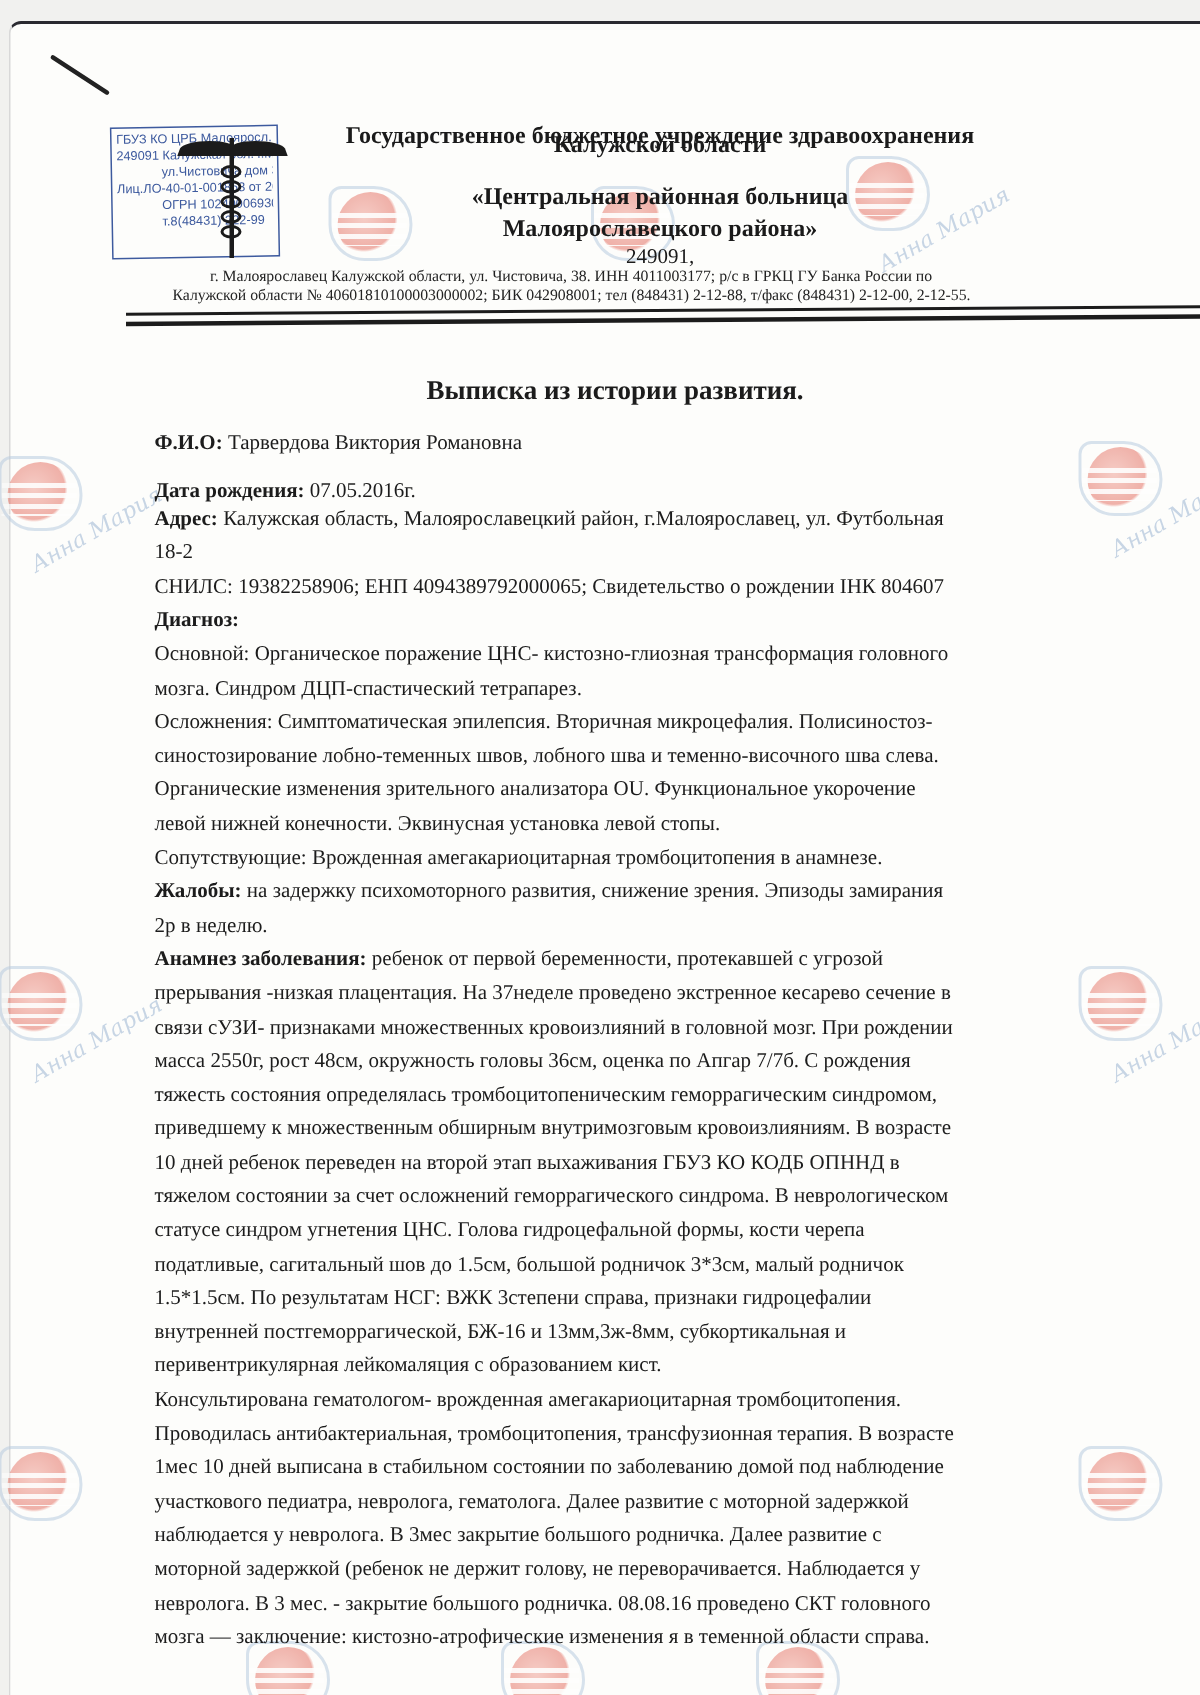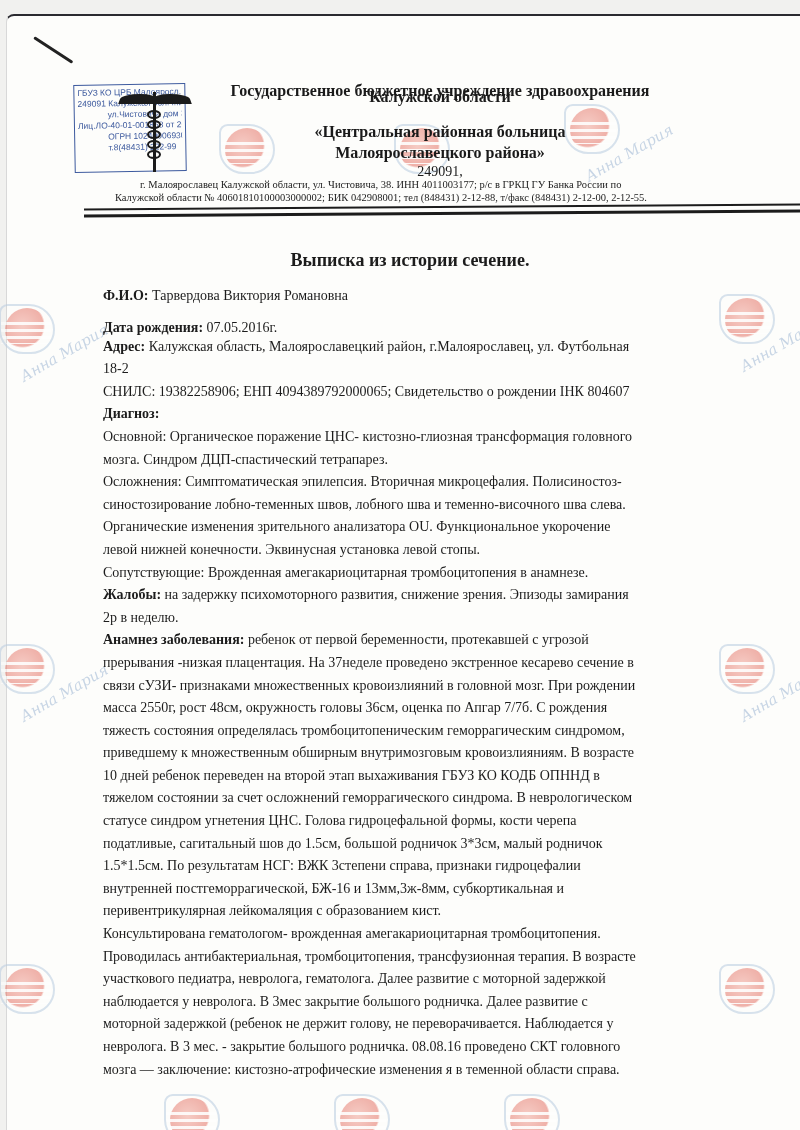--- a/index.html
+++ b/index.html
@@ -182,21 +182,21 @@
 <div class="hdr" style="top:81px">Государственное бюджетное учреждение здравоохранения</div>
 <div class="hdr" style="top:87px">Калужской области</div>
 <div class="hdr" style="top:122px">«Центральная районная больница</div>
 <div class="hdr" style="top:143px">Малоярославецкого района»</div>
 <div class="hdr" style="top:162px;font-weight:normal;font-size:14px">249091,</div>
 <div class="hdr-small" style="top:178px">г. Малоярославец Калужской области, ул.  Чистовича, 38. ИНН 4011003177; р/с  в ГРКЦ ГУ Банка России по</div>
 <div class="hdr-small" style="top:191px;left:115px">Калужской области № 40601810100003000002; БИК 042908001; тел (848431) 2-12-88, т/факс (848431) 2-12-00, 2-12-55.</div>
 <div class="rule1"></div>
 <div class="rule2"></div>
 
-<div class="doc-title">Выписка из истории сечение.</div>
+<div class="doc-title">Выписка из истории развития.</div>
 
 <div class="body-text" style="top:285px">
   <span class="b">Ф.И.О:</span><span> Тарвердова Виктория Романовна</span>
 </div>
 
 <div class="body-text" style="top:317px">
   <span class="line"><span class="b">Дата рождения:</span><span> 07.05.2016г.</span></span>
   <span class="line" style="margin-top:-4px"><span class="b">Адрес:</span><span> Калужская область, Малоярославецкий район, г.Малоярославец, ул. Футбольная</span></span>
   <span class="line">18-2</span>
   <span class="line">СНИЛС: 19382258906; ЕНП 4094389792000065; Свидетельство о рождении IНК 804607</span>
@@ -218,18 +218,19 @@
   <span class="line">приведшему к множественным обширным внутримозговым кровоизлияниям. В возрасте</span>
   <span class="line">10 дней ребенок переведен на второй этап выхаживания ГБУЗ КО КОДБ ОПННД в</span>
   <span class="line">тяжелом состоянии за счет осложнений геморрагического синдрома. В неврологическом</span>
   <span class="line">статусе синдром угнетения ЦНС. Голова гидроцефальной формы, кости черепа</span>
   <span class="line">податливые, сагитальный шов до 1.5см, большой родничок 3*3см, малый родничок</span>
   <span class="line">1.5*1.5см. По результатам НСГ: ВЖК 3степени справа, признаки гидроцефалии</span>
   <span class="line">внутренней постгеморрагической, БЖ-16 и 13мм,3ж-8мм, субкортикальная и</span>
   <span class="line">перивентрикулярная лейкомаляция с образованием кист.</span>
   <span class="line">Консультирована гематологом- врожденная амегакариоцитарная тромбоцитопения.</span>
   <span class="line">Проводилась антибактериальная, тромбоцитопения, трансфузионная терапия. В возрасте</span>
+  <span class="line">1мес 10 дней выписана в стабильном состоянии по заболеванию домой под наблюдение</span>
   <span class="line">участкового педиатра, невролога, гематолога. Далее развитие с моторной задержкой</span>
   <span class="line">наблюдается у невролога. В 3мес закрытие большого родничка. Далее развитие с</span>
   <span class="line">моторной задержкой (ребенок не держит голову, не переворачивается. Наблюдается у</span>
   <span class="line">невролога. В 3 мес. - закрытие большого родничка. 08.08.16 проведено СКТ головного</span>
   <span class="line">мозга — заключение: кистозно-атрофические изменения я в теменной области справа.</span>
 </div>
 
 </body></html>

